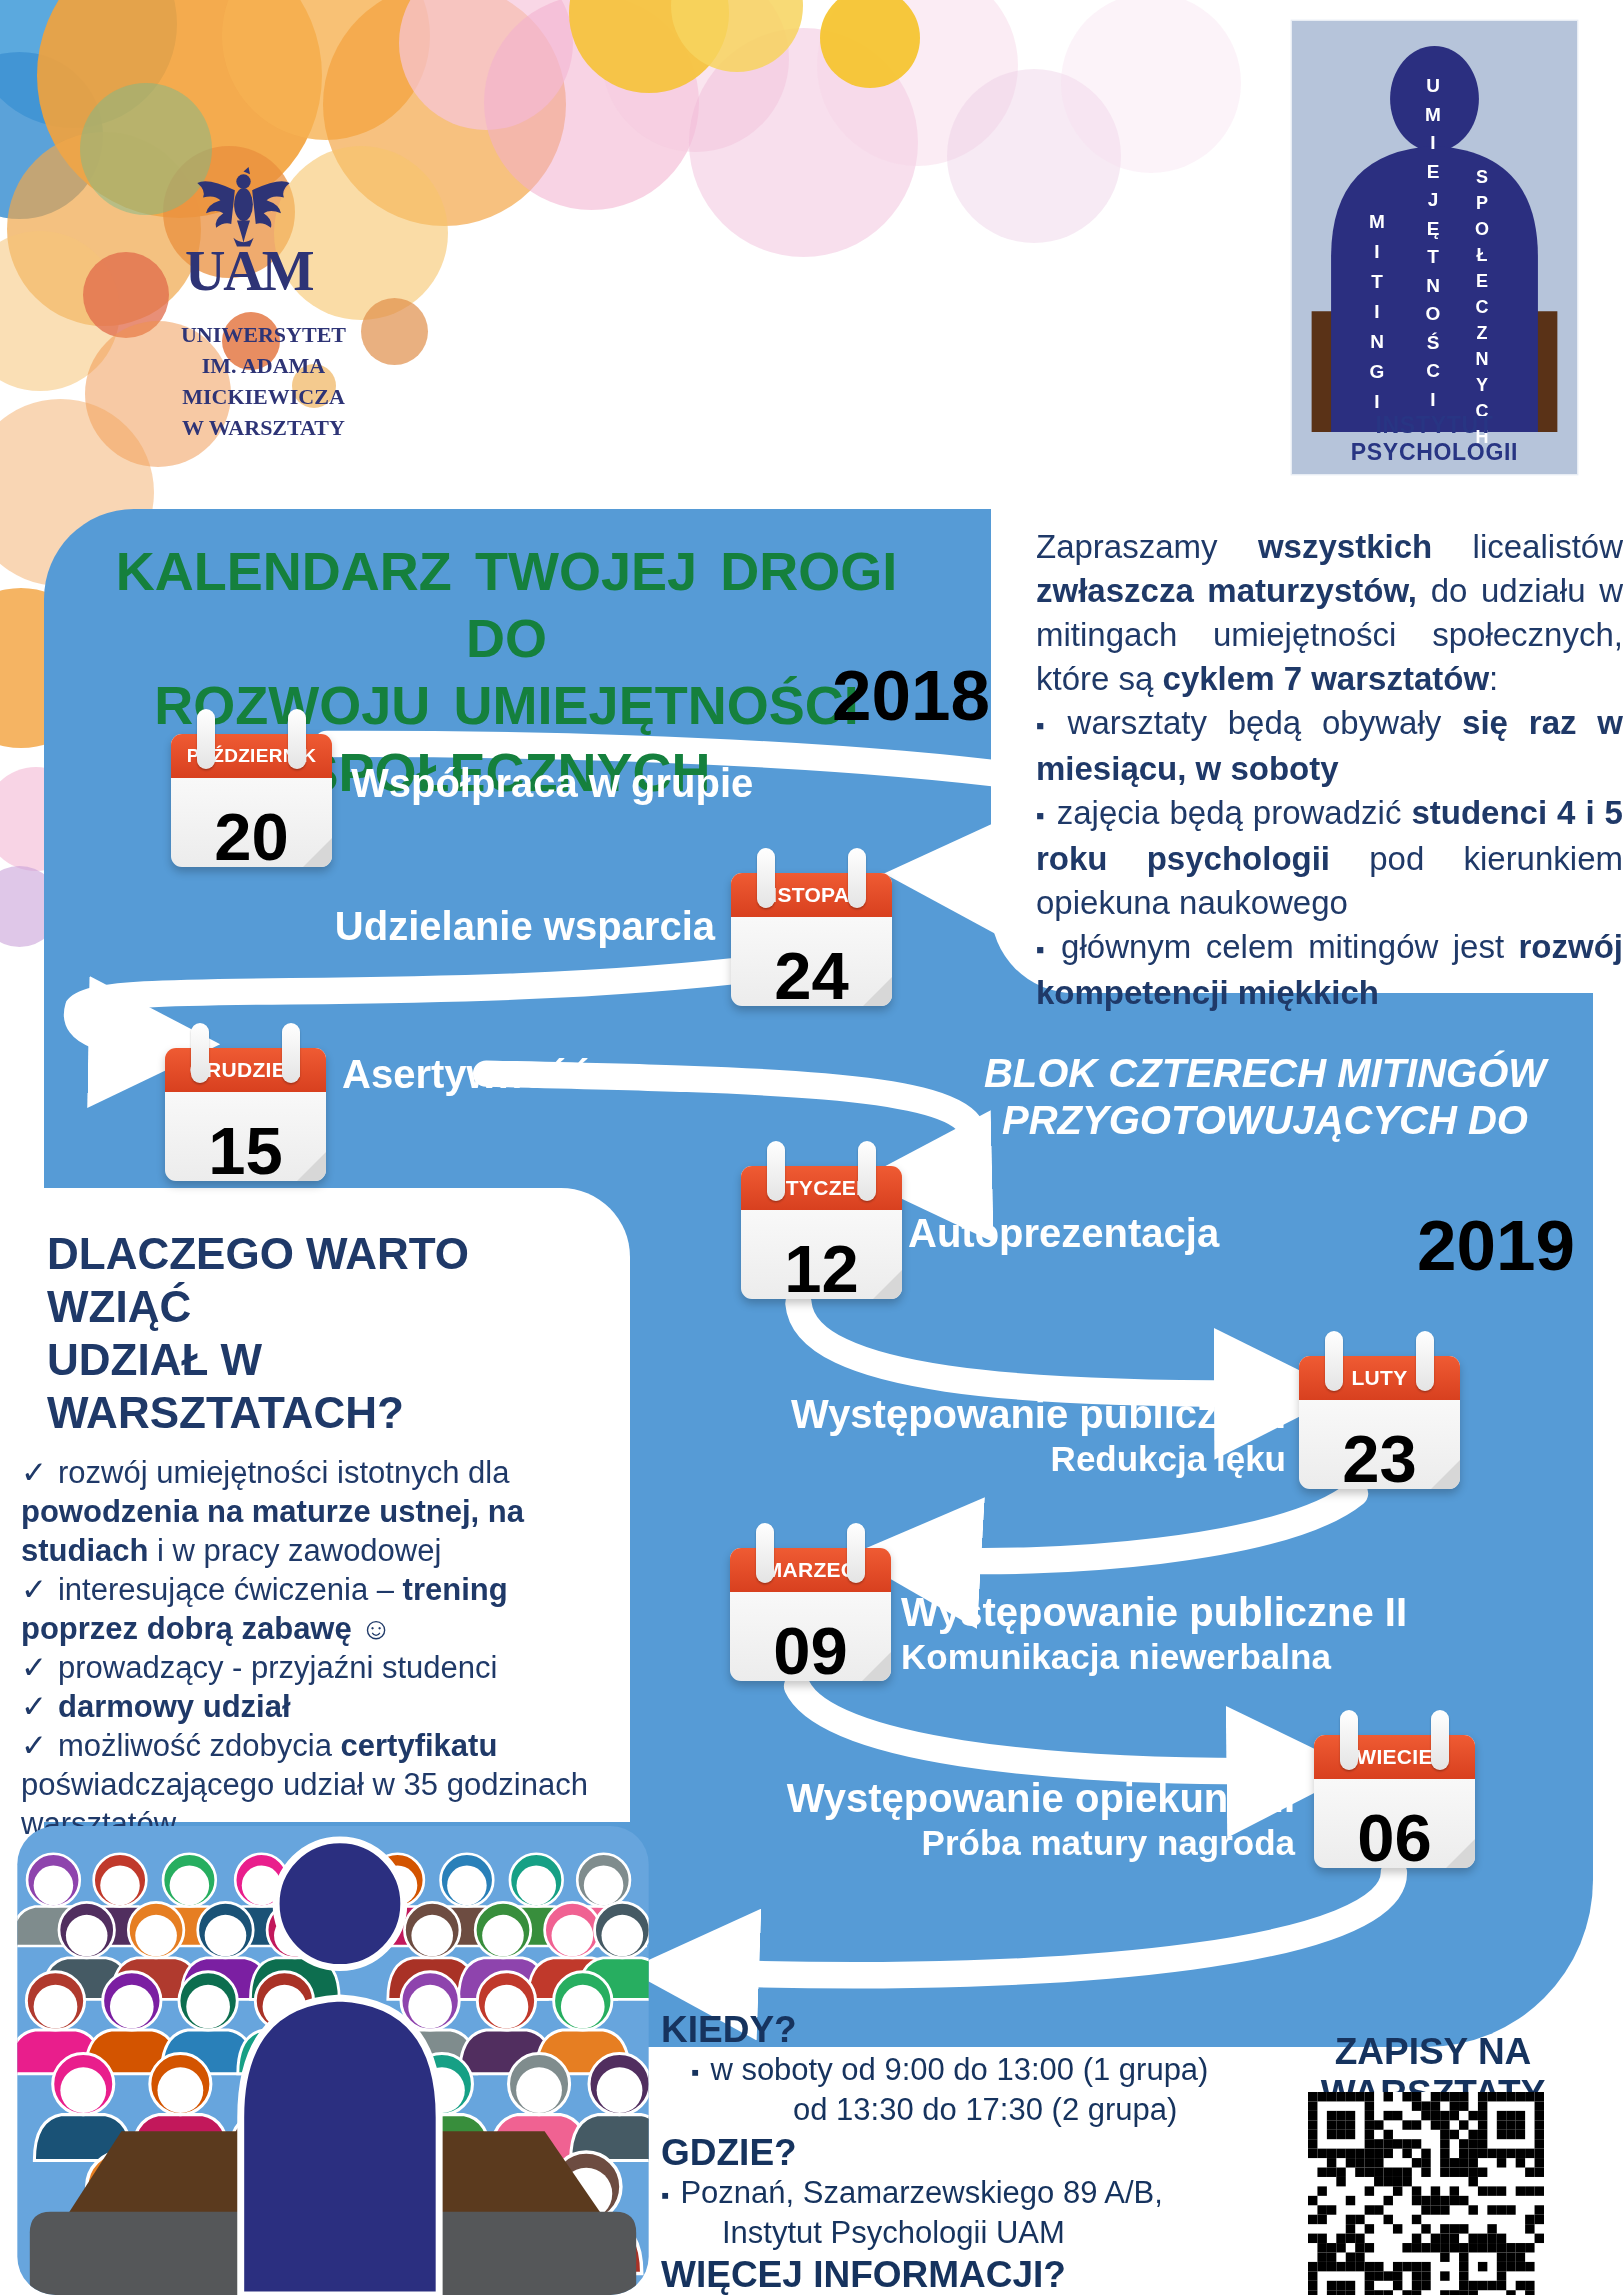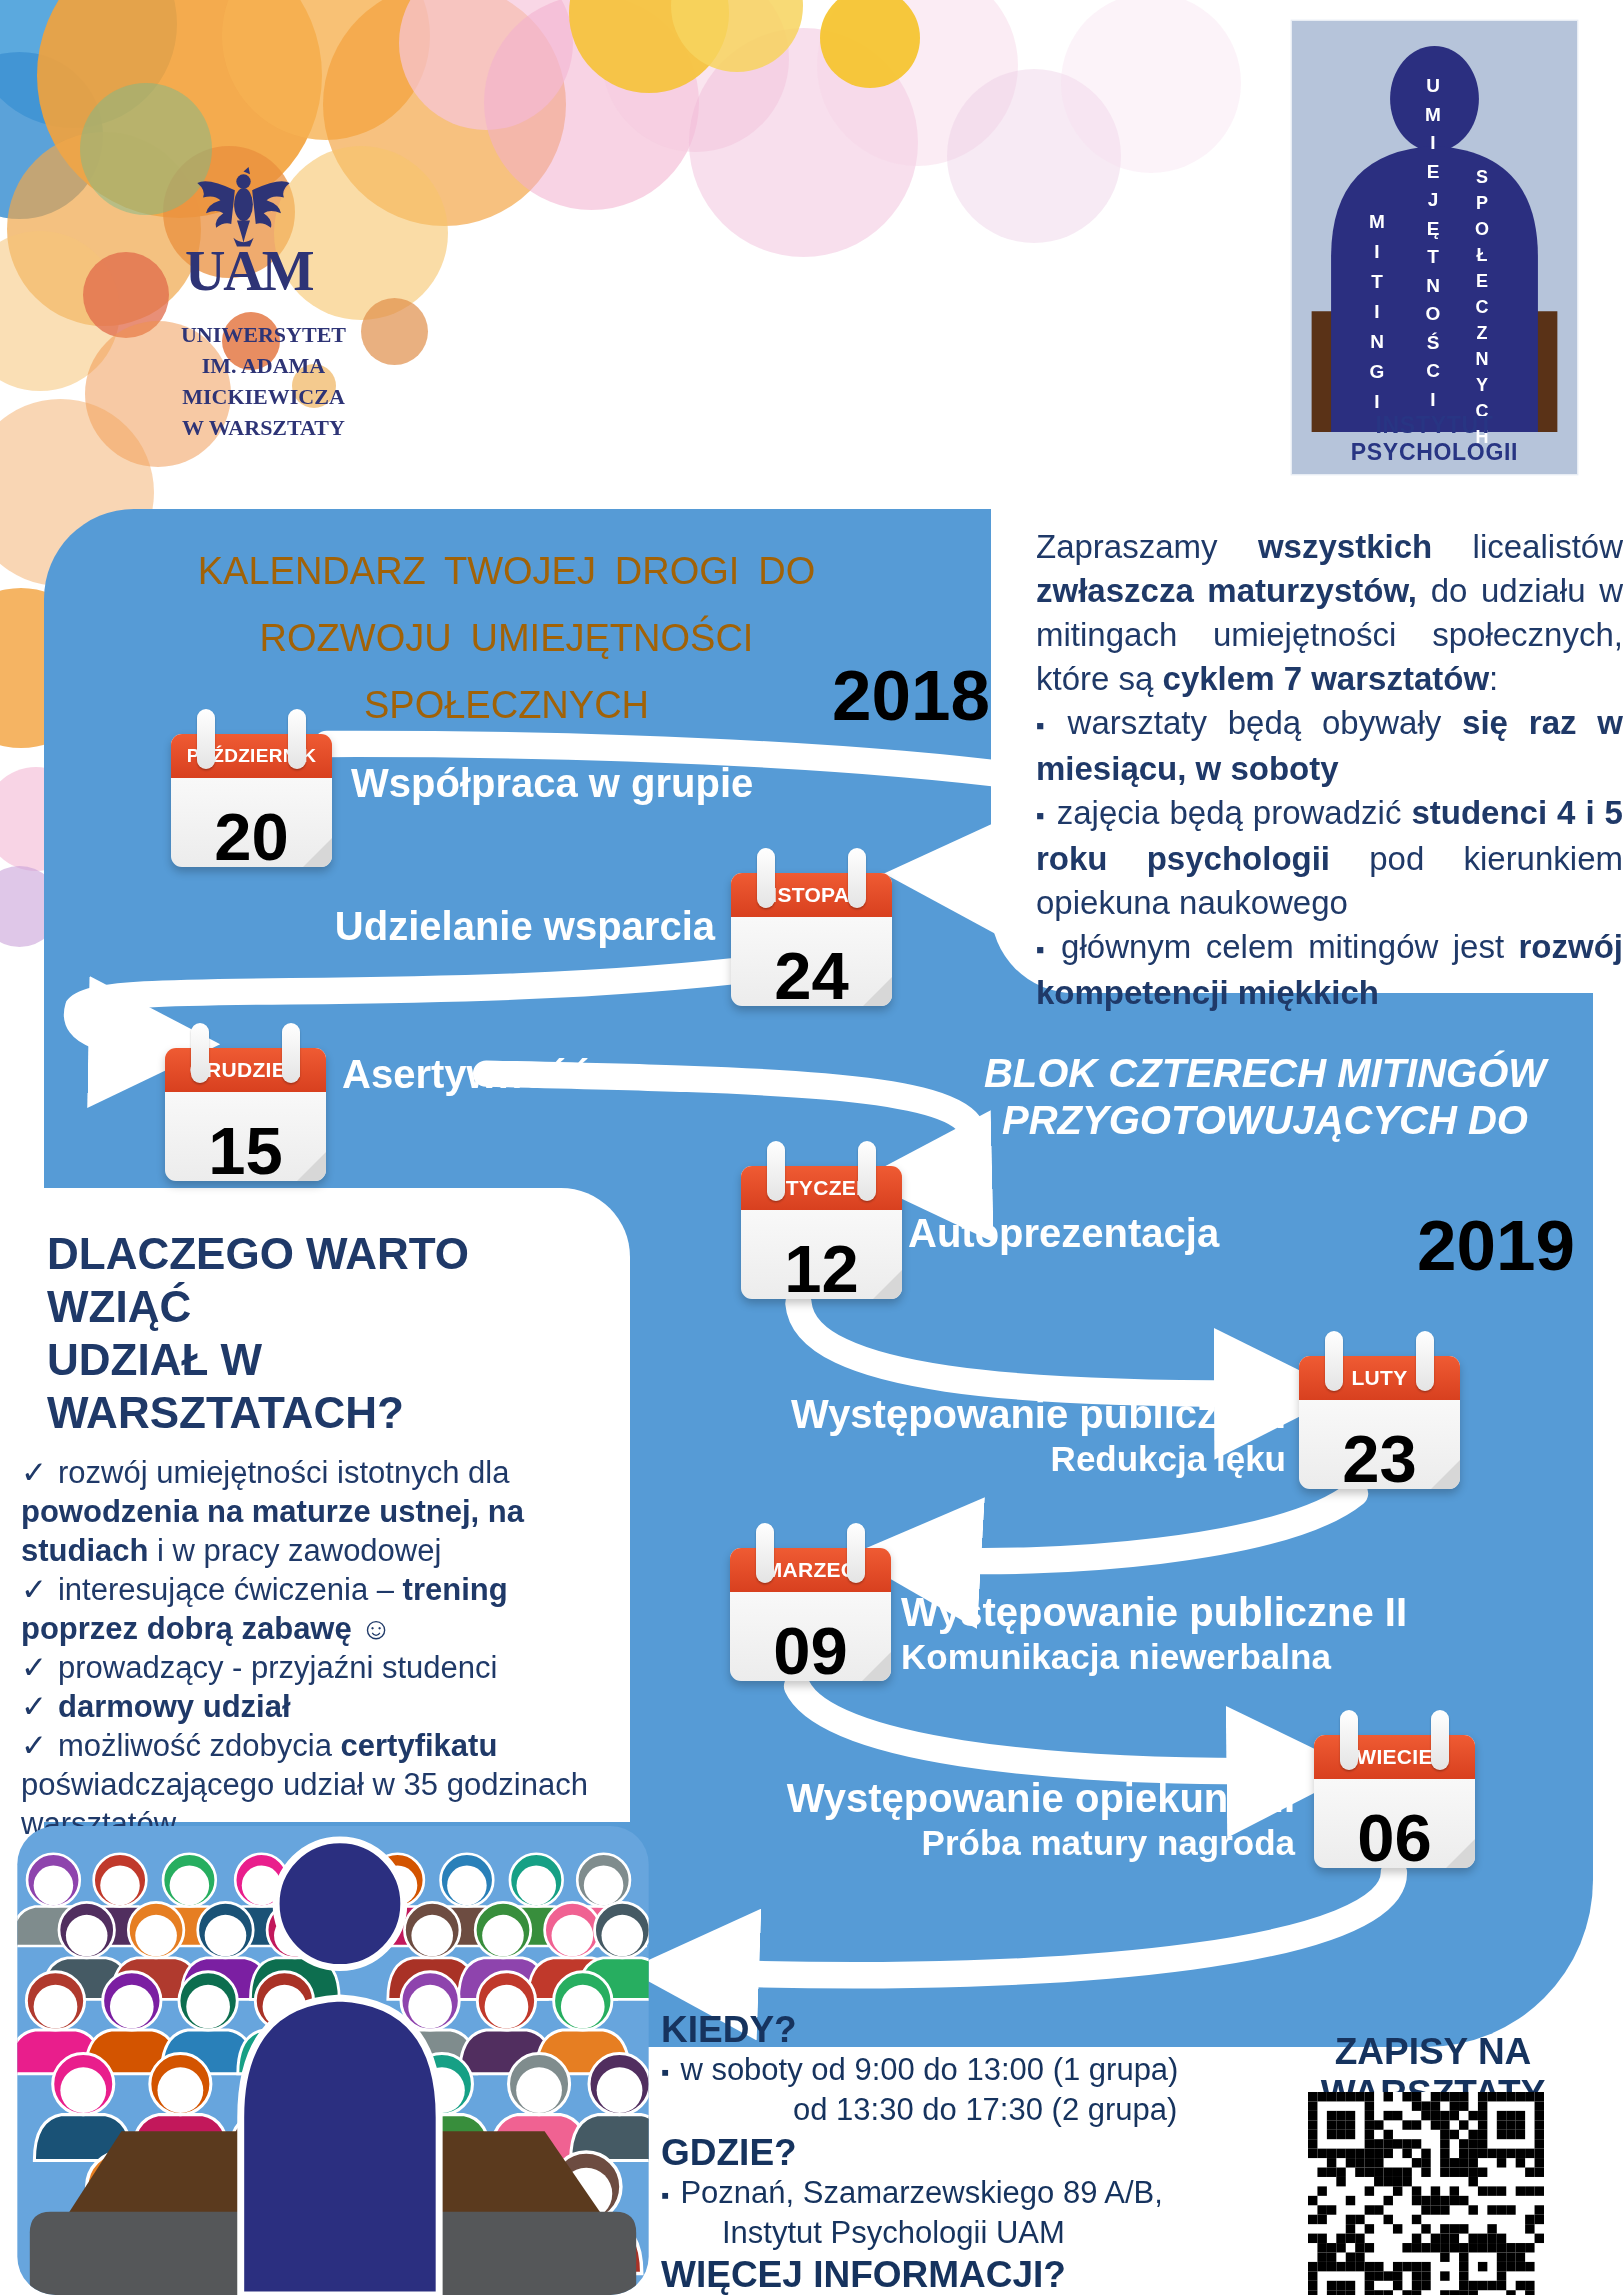--- a/index.html
+++ b/index.html
@@ -27,21 +27,21 @@
               color:#7ba0d6;font-weight:bold;font-size:106px;line-height:128px;letter-spacing:3.5px;}
   
   .inst-logo{position:absolute;left:1292px;top:21px;width:285px;height:453px;
              background:#b6c4da;box-shadow:0 0 0 1.4px #e8edf4;}
   .inst-fig{position:absolute;left:0;top:7px;width:285px;height:404px;}
   .vcol{position:absolute;width:32px;text-align:center;color:#fff;font-weight:bold;font-size:19px;}
   .inst-caption{position:absolute;left:0;bottom:8.3px;width:100%;text-align:center;
                 color:#283583;font-weight:bold;font-size:23px;letter-spacing:0.7px;}
   
   .cal-heading{position:absolute;left:90px;top:538px;width:833px;text-align:center;
-               color:#a16207;font-weight:normal;font-size:38px;line-height:67px;word-spacing:8.3px;}
+               color:#15803d;font-weight:bold;font-size:54px;line-height:67px;word-spacing:8.3px;}
   .year{position:absolute;font-weight:bold;color:#000;font-size:71px;}
   .y18{left:832px;top:655px;}
   .y19{left:1417px;top:1205px;}
   .block-note{position:absolute;left:951px;top:1050px;width:628px;text-align:center;color:#fff;
               font-weight:bold;font-style:italic;font-size:40px;line-height:47px;}
   
   .cal{position:absolute;width:161px;height:158px;}
   .ring{position:absolute;top:0;width:18px;height:60px;background:linear-gradient(#ffffff,#e4e4e4);
         border-radius:9px;box-shadow:0 1.4px 2.1px rgba(0,0,0,.28);z-index:2;}
   .r1{left:26px}.r2{left:117px}
@@ -504,21 +504,21 @@
         <path d="M580 564 V440 H760 L845 564 Z" fill="#5b3a1e"></path>
         <path d="M18 676 V586 Q18 556 48 556 H330 V676 Z" fill="#555759"></path>
         <path d="M580 676 V556 H862 Q892 556 892 586 V676 Z" fill="#555759"></path>
         <circle cx="465" cy="112" r="92" fill="#2b2f80" stroke="#fff" stroke-width="10"></circle>
         <path d="M322 676 V420 Q322 255 465 248 Q608 255 608 420 V676 Z" fill="#2b2f80" stroke="#fff" stroke-width="10"></path>
       </g>
     </svg>
 
   <div class="footer" id="footer">
       <div class="f-head">KIEDY?</div>
-      <div class="f-item" style="padding-left: 0px;"><span class="bq" style="font-size: 23.6px;">▪</span>w soboty od 9:00 do 13:00 (1 grupa)</div>
+      <div class="f-item" style="padding-left: 0px; margin-left: 30px;"><span class="bq" style="font-size: 23.6px;">▪</span>w soboty od 9:00 do 13:00 (1 grupa)</div>
       <div class="f-item" style="padding-left: 132px;">od 13:30 do 17:30 (2 grupa)</div>
       <div class="f-head">GDZIE?</div>
       <div class="f-item" style="padding-left: 0px;"><span class="bq" style="font-size: 23.6px;">▪</span>Poznań, Szamarzewskiego 89 A/B,</div>
       <div class="f-item" style="padding-left: 61px;">Instytut Psychologii UAM</div>
       <div class="f-head">WIĘCEJ INFORMACJI?</div>
     </div>
 
   <div class="signup">ZAPISY NA WARSZTATY</div>
   <svg id="qr" class="qr" viewBox="0 0 350 350">
       <rect x="0" y="0" width="350" height="350" fill="#fff"></rect>

